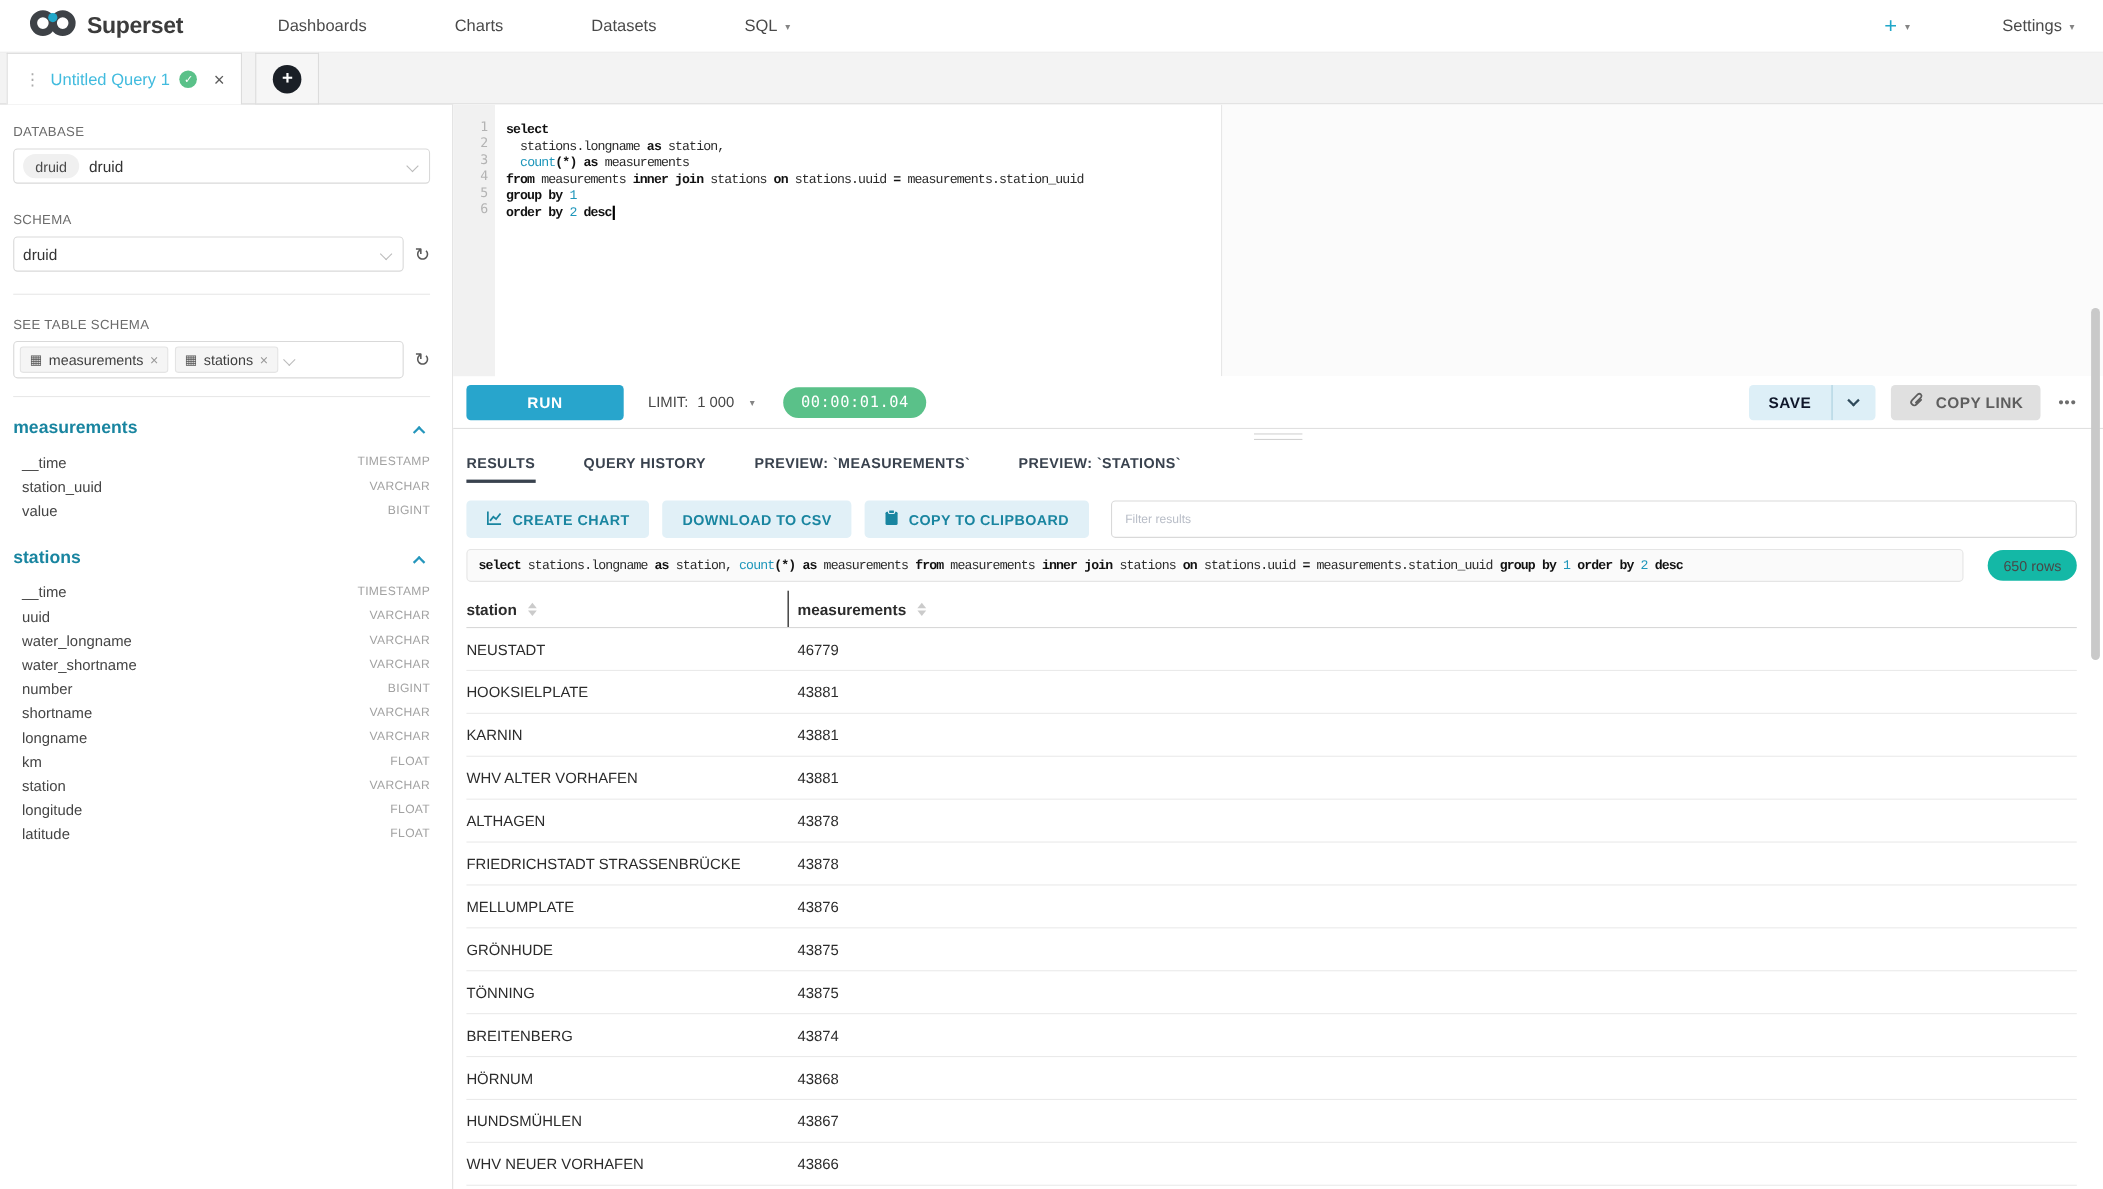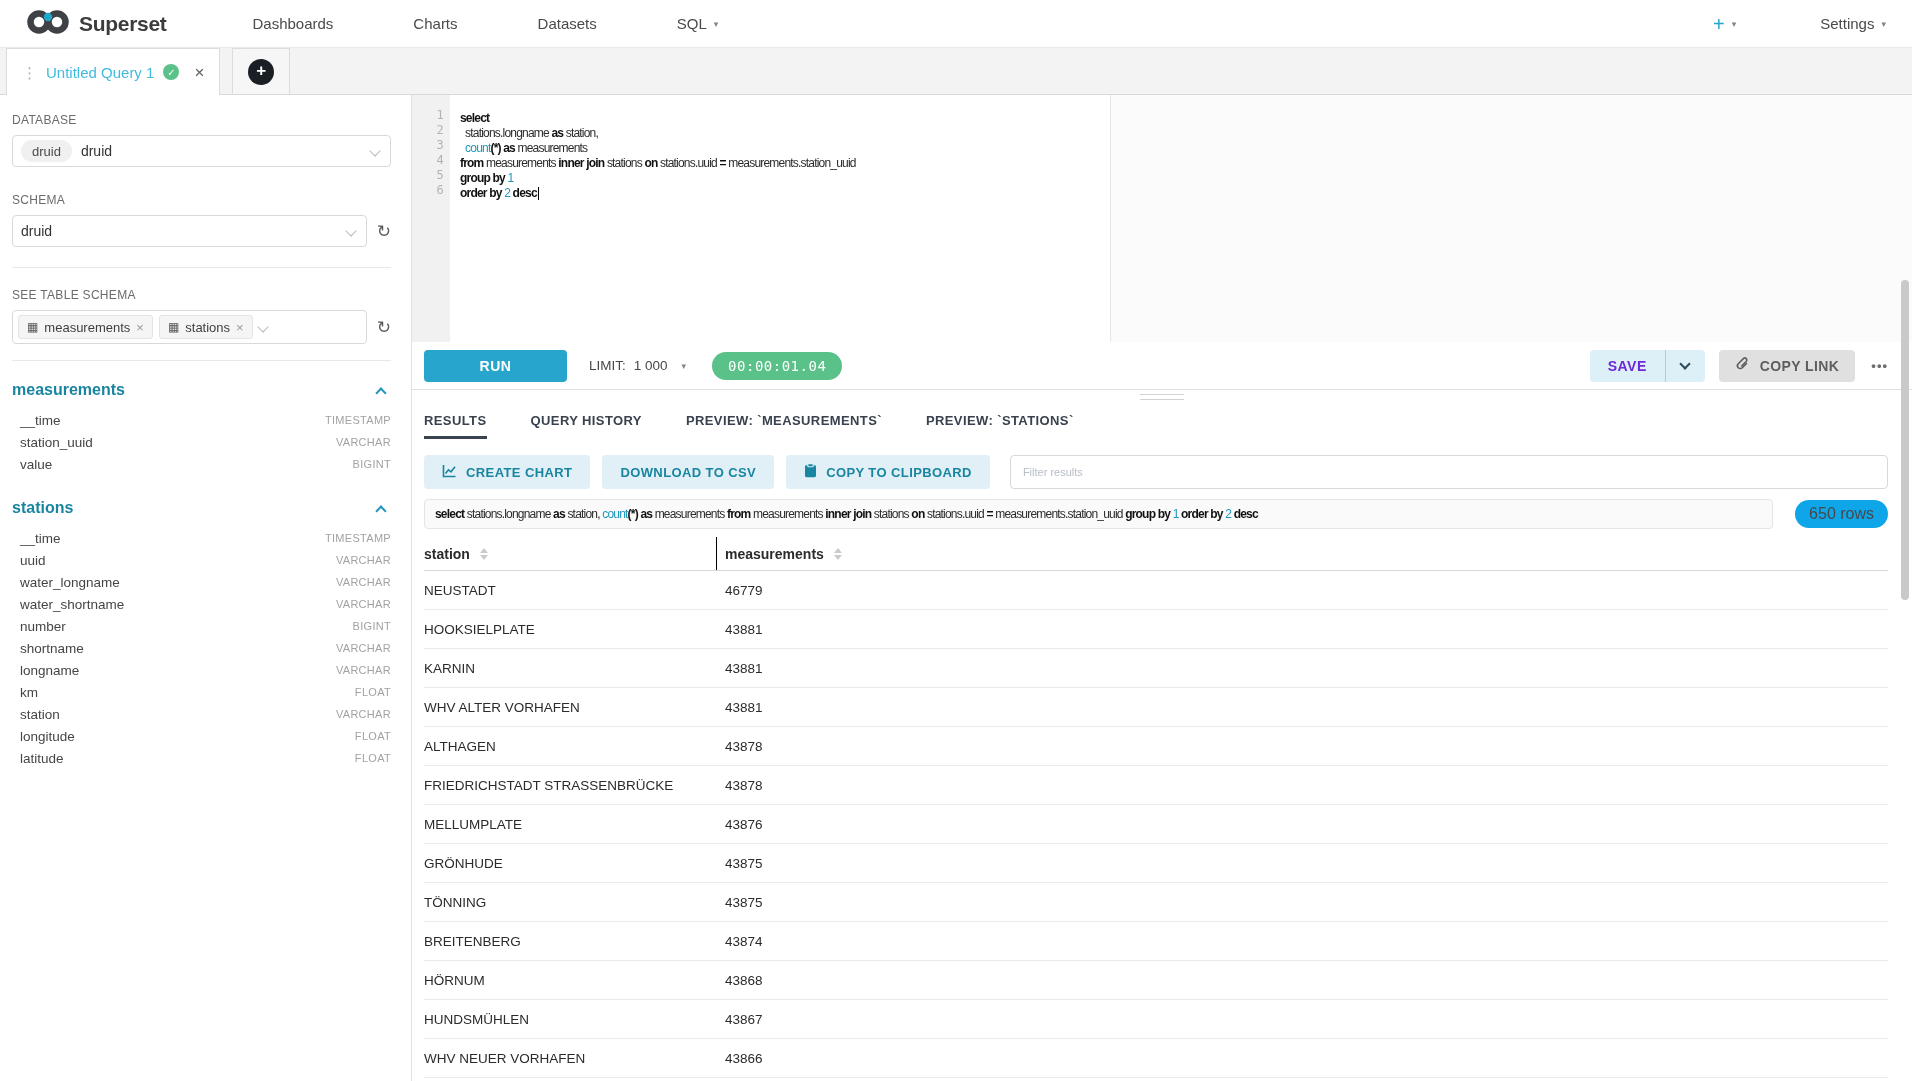--- a/index.html
+++ b/index.html
@@ -60,55 +60,55 @@
   .content { flex:1; display:flex; flex-direction:column; min-width:0; }
 
   
   .editor { height:247px; display:flex; position:relative; background:#fff; }
   .gutter { width:38px; background:#F1F1F1; padding:13px 7px 0 0; text-align:right; }
   .gutter .gline { font-family:"DejaVu Sans Mono", monospace; font-size:12px; letter-spacing:-0.8px; line-height:15px; color:#B3B3B3; }
   .code-area { flex:1; position:relative; padding:13px 0 0 10px; overflow:hidden; }
   .margin-zone { position:absolute; left:660px; right:0; top:0; bottom:0; background:#FBFBFB; border-left:1px solid #E7E7E7; }
   .code-rows { position:relative; z-index:1; }
   .code-row { height:15px; }
-  .sql, .sql * { font-family:Liberation Sans, sans-serif; font-size:12px; letter-spacing:-0.8px; line-height:15px; color:#2B2B2B; white-space:pre; }
+  .sql, .sql * { font-family:Liberation Mono, monospace; font-size:12px; letter-spacing:-0.8px; line-height:15px; color:#2B2B2B; white-space:pre; }
   .tk-k { font-weight:bold; color:#111; }
   .tk-f, .tk-n { color:#1E96BA; }
   .caret-bar { display:inline-block; width:1.5px; height:13px; background:#000; vertical-align:text-bottom; margin-left:1px; }
 
   
   .sql-toolbar { height:47px; display:flex; align-items:center; padding:0 24px 0 12px; background:#fff; }
   .run-btn { width:143px; height:32px; border:none; border-radius:4px; background:#28A5CC; color:#fff; font-family:inherit; font-size:14px; font-weight:bold; letter-spacing:0.6px; cursor:pointer; }
   .limit-group { display:flex; align-items:center; margin-left:22px; gap:8px; cursor:pointer; }
   .limit-label, .limit-value { font-size:13.5px; color:#484848; }
   .elapsed-pill { margin-left:26px; height:28px; border-radius:14px; background:#5AC189; color:#fff; font-family:"DejaVu Sans Mono", monospace; font-size:14px; letter-spacing:0.5px; display:flex; align-items:center; padding:0 16px; }
   .tb-spacer { flex:1; }
   .save-split { display:flex; height:32px; border-radius:4px; overflow:hidden; background:#DDEFF7; }
-  .save-main { padding:0 18px; display:flex; align-items:center; color:#6d28d9; font-size:14px; font-weight:bold; letter-spacing:0.5px; cursor:pointer; }
+  .save-main { padding:0 18px; display:flex; align-items:center; color:#0f172a; font-size:14px; font-weight:bold; letter-spacing:0.5px; cursor:pointer; }
   .save-caret { width:40px; display:flex; align-items:center; justify-content:center; border-left:1px solid #A9CFDE; cursor:pointer; }
   .chev-save { width:8px; height:8px; border-right:2px solid #2F4A5A; border-bottom:2px solid #2F4A5A; transform:rotate(45deg); margin-top:-3px; }
   .copy-link-btn { margin-left:14px; height:32px; border:none; border-radius:4px; background:#E0E0E0; color:#5E5E5E; font-family:inherit; font-size:14px; font-weight:bold; letter-spacing:0.4px; display:flex; align-items:center; gap:9px; padding:0 16px; cursor:pointer; }
   .dots-menu { margin-left:16px; color:#6E6E6E; font-size:13px; font-weight:bold; letter-spacing:1px; cursor:pointer; }
 
   
   .pane-divider { height:15px; border-top:1px solid #E0E0E0; }
   .grip { width:44px; height:6px; margin:4px auto 0; border-top:1px solid #D2D2D2; border-bottom:1px solid #D2D2D2; cursor:row-resize; }
 
   
   .south { flex:1; padding:0 24px 0 12px; display:flex; flex-direction:column; min-height:0; }
   .res-tabs { display:flex; gap:44px; }
   .res-tab { padding:9px 0 8px; font-size:13px; font-weight:600; color:#39424E; letter-spacing:0.4px; border-bottom:3px solid transparent; cursor:pointer; }
   .res-tab.active { border-bottom-color:#39424E; }
   .actions-row { display:flex; align-items:center; gap:12px; margin-top:16px; }
   .lt-btn { height:34px; border:none; border-radius:4px; background:#E1F0F7; color:#1985A0; font-family:inherit; font-size:13px; font-weight:bold; letter-spacing:0.4px; padding:0 18px; display:flex; align-items:center; gap:9px; cursor:pointer; }
   .filter-input { flex:1; margin-left:8px; height:34px; border:1px solid #D9D9D9; border-radius:4px; padding:0 12px; font-family:inherit; font-size:11px; color:#000000; outline:none; }
   .filter-input::placeholder { color:#B8BDC7; }
   .query-row { display:flex; align-items:center; gap:22px; margin-top:10px; }
   .query-bar { flex:1; height:30px; background:#FAFAFA; border:1px solid #E5E5E5; border-radius:4px; padding:0 10px; overflow:hidden; white-space:nowrap; display:flex; align-items:center; }
-  .rows-badge { height:28px; background:#0ea5e9; border-radius:14px; padding:0 14px; font-size:16px; color:#484848; display:flex; align-items:center; white-space:nowrap; }
+  .rows-badge { height:28px; background:#14b8a6; border-radius:14px; padding:0 14px; font-size:13px; color:#484848; display:flex; align-items:center; white-space:nowrap; }
   .res-table { margin-top:8px; }
   .thead { display:flex; align-items:center; height:34px; border-bottom:1px solid #D8D8D8; }
   .th { display:flex; align-items:center; font-size:14px; font-weight:bold; color:#2B2B2B; cursor:pointer; }
   .th.c1 { width:293px; padding-left:0; border-right:1px solid #000000; align-self:stretch; }
   .th.c2 { padding-left:8px; }
   .sort { display:inline-flex; flex-direction:column; gap:2px; margin-left:10px; }
   .sort i { width:0; height:0; border-left:4px solid transparent; border-right:4px solid transparent; display:block; }
   .sort .up { border-bottom:5px solid #CBCBCB; }
   .sort .dn { border-top:5px solid #CBCBCB; }
   .trow { display:flex; align-items:center; height:39px; border-bottom:1px solid #EAEAEA; font-size:13.5px; color:#2B2B2B; }

